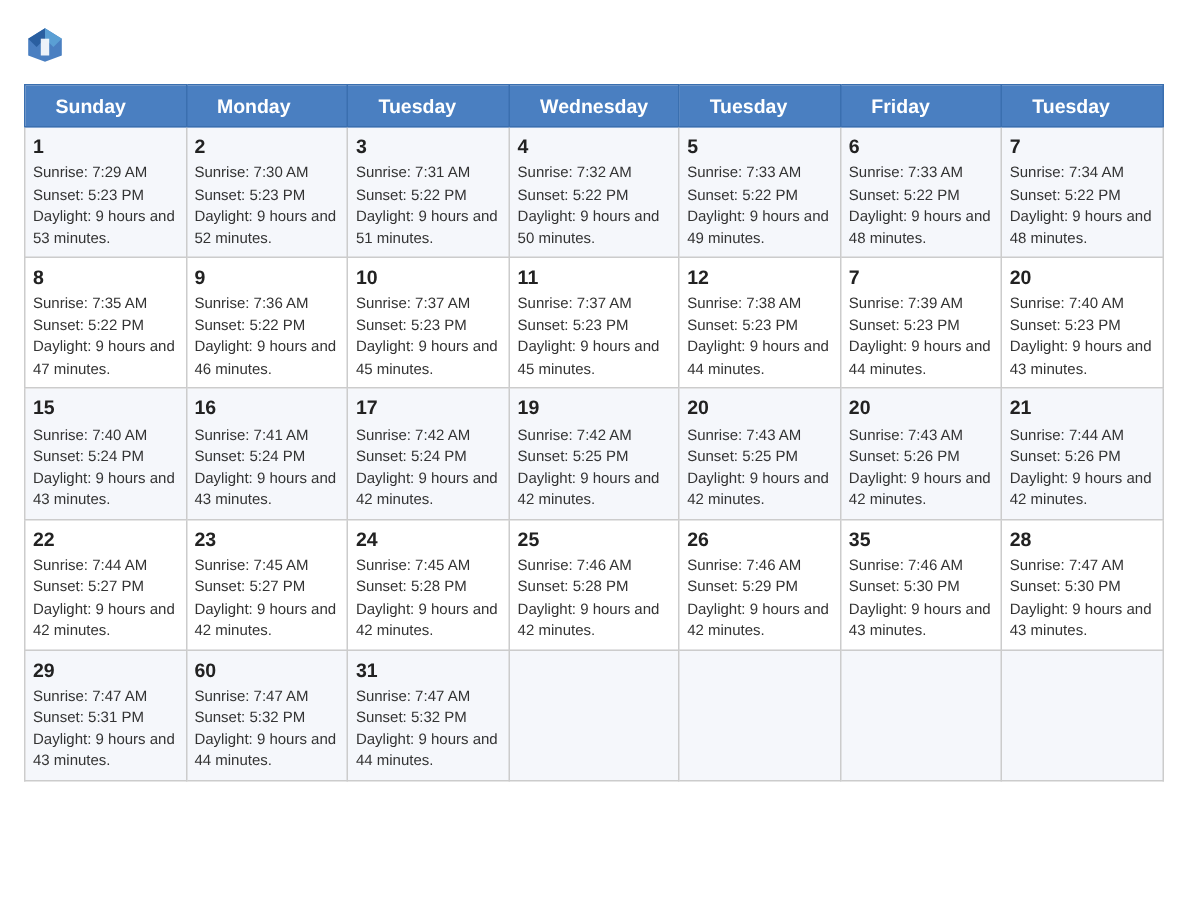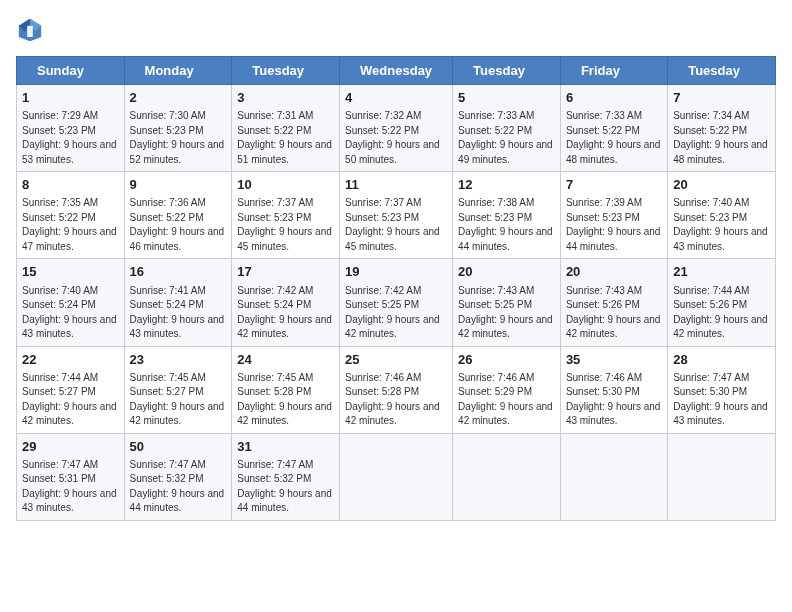--- a/index.html
+++ b/index.html
@@ -353,21 +353,21 @@
       <tr>
         <td>
           <span class="day-num">29</span>
 <div class="day-info">
   Sunrise: 7:47 AM<br>
   Sunset: 5:31 PM<br>
   Daylight: 9 hours and 43 minutes.
 </div>
         </td>
         <td>
-          <span class="day-num">50</span>
+          <span class="day-num">60</span>
 <div class="day-info">
   Sunrise: 7:47 AM<br>
   Sunset: 5:32 PM<br>
   Daylight: 9 hours and 44 minutes.
 </div>
         </td>
         <td>
           <span class="day-num">31</span>
 <div class="day-info">
   Sunrise: 7:47 AM<br>

